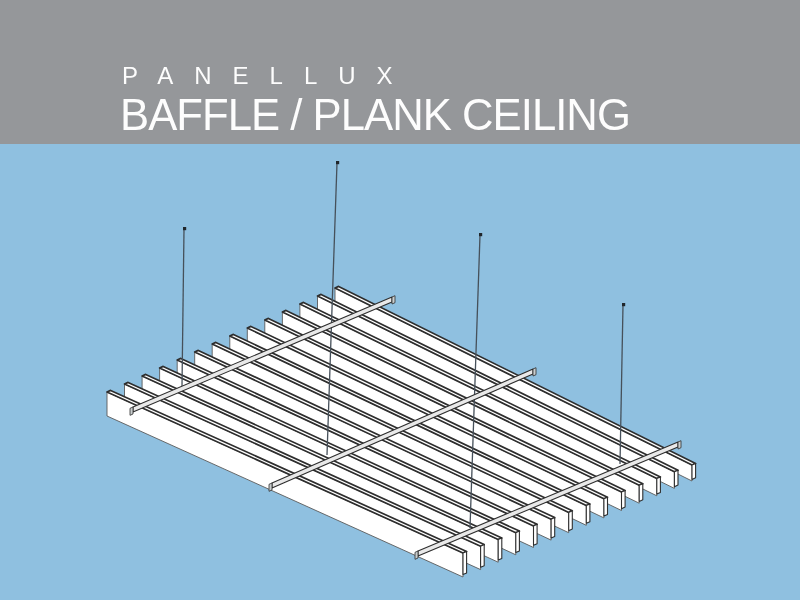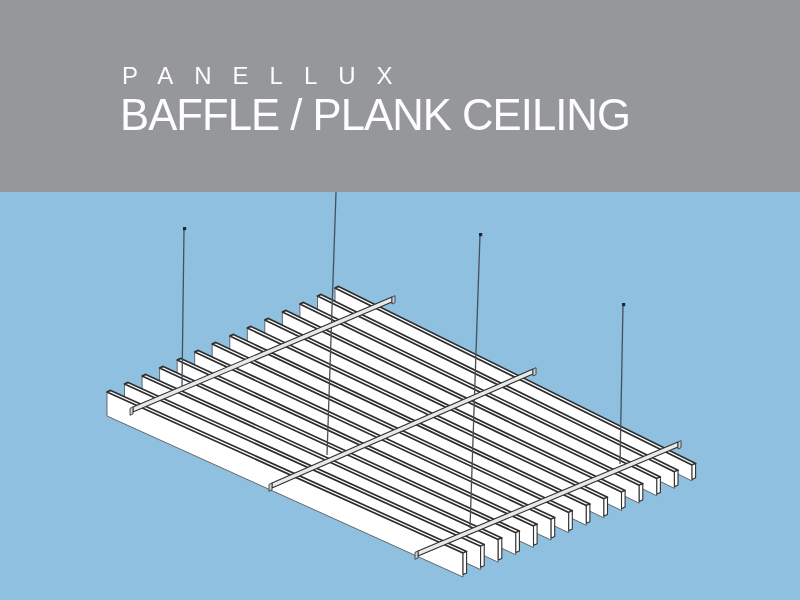--- a/index.html
+++ b/index.html
@@ -70,17 +70,17 @@
       <path d="M133.0 407.0L392.0 297.0L392.0 302.0L133.0 412.0Z" fill="#e9e9e9" stroke="#2e2e2e" stroke-width="1.1" stroke-linejoin="round"></path>
       <path d="M130.0 408.3L133.0 407.0L133.0 414.0L130.0 415.3Z" fill="#c9cdce" stroke="#2e2e2e" stroke-width="0.8" stroke-linejoin="round"></path>
       <path d="M392.0 297.0L395.0 295.7L395.0 302.7L392.0 304.0Z" fill="#c9cdce" stroke="#2e2e2e" stroke-width="0.8" stroke-linejoin="round"></path>
       <path d="M272.0 483.0L533.0 369.0L533.0 374.0L272.0 488.0Z" fill="#e9e9e9" stroke="#2e2e2e" stroke-width="1.1" stroke-linejoin="round"></path>
       <path d="M269.0 484.3L272.0 483.0L272.0 490.0L269.0 491.3Z" fill="#c9cdce" stroke="#2e2e2e" stroke-width="0.8" stroke-linejoin="round"></path>
       <path d="M533.0 369.0L536.0 367.7L536.0 374.7L533.0 376.0Z" fill="#c9cdce" stroke="#2e2e2e" stroke-width="0.8" stroke-linejoin="round"></path>
       <path d="M418.0 551.0L678.0 442.0L678.0 447.0L418.0 556.0Z" fill="#e9e9e9" stroke="#2e2e2e" stroke-width="1.1" stroke-linejoin="round"></path>
       <path d="M415.0 552.3L418.0 551.0L418.0 558.0L415.0 559.3Z" fill="#c9cdce" stroke="#2e2e2e" stroke-width="0.8" stroke-linejoin="round"></path>
       <path d="M678.0 442.0L681.0 440.7L681.0 447.7L678.0 449.0Z" fill="#c9cdce" stroke="#2e2e2e" stroke-width="0.8" stroke-linejoin="round"></path>
     </svg>
-  <div class="header" style="background: rgb(149, 151, 154); height: 192px;">
+  <div class="header" style="background: rgb(149, 151, 154); height: 144px;">
     <div class="brand" style="color: rgb(253, 253, 253);">PANELLUX</div>
     <div class="title" style="color: rgb(253, 253, 253);">BAFFLE / PLANK CEILING</div>
   </div>
 </div>
 
 </body></html>

